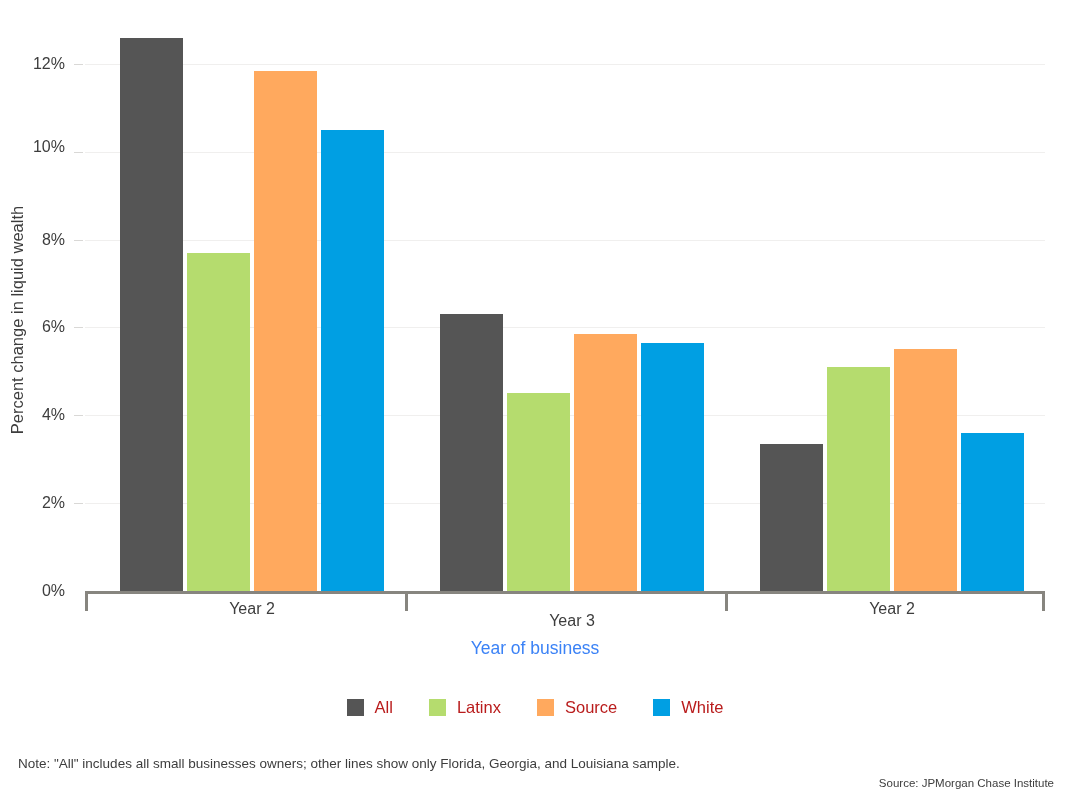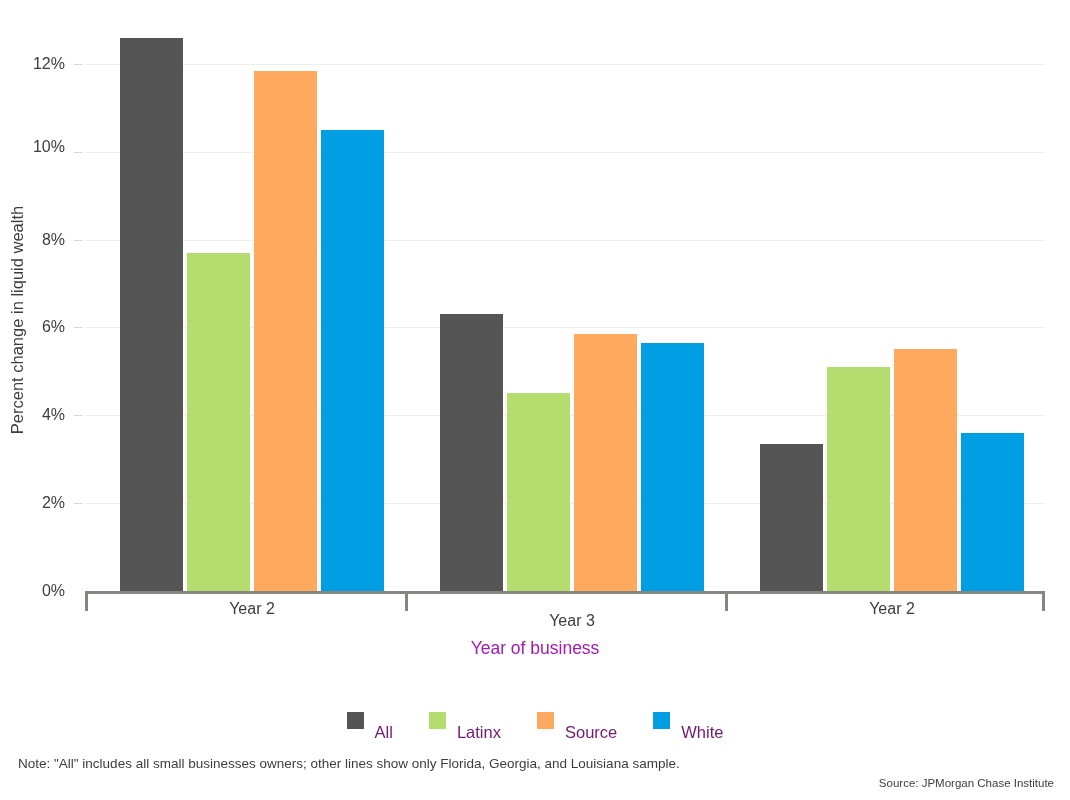--- a/index.html
+++ b/index.html
@@ -111,21 +111,21 @@
   }
 
   
   #x-axis-title {
     position: absolute;
     left: 0;
     top: 638px;
     width: 1070px;
     text-align: center;
     font-size: 17.5px;
-    color: #a21caf;
+    color: #3b82f6;
   }
 
   
   #legend {
     position: absolute;
     left: 0;
     top: 698px;
     width: 1070px;
     display: flex;
     justify-content: center;
@@ -137,23 +137,22 @@
     align-items: center;
     gap: 11px;
   }
   .legend-swatch {
     width: 17px;
     height: 17px;
     display: block;
   }
   .legend-label {
     font-size: 16.5px;
-    color: #701a75;
-    white-space: nowrap;
-    margin-top: 25px;
+    color: #b91c1c;
+    white-space: nowrap;
   }
 
   
   #note {
     position: absolute;
     left: 18px;
     top: 756px;
     font-size: 13.5px;
     color: #3d3d3d;
     white-space: nowrap;

